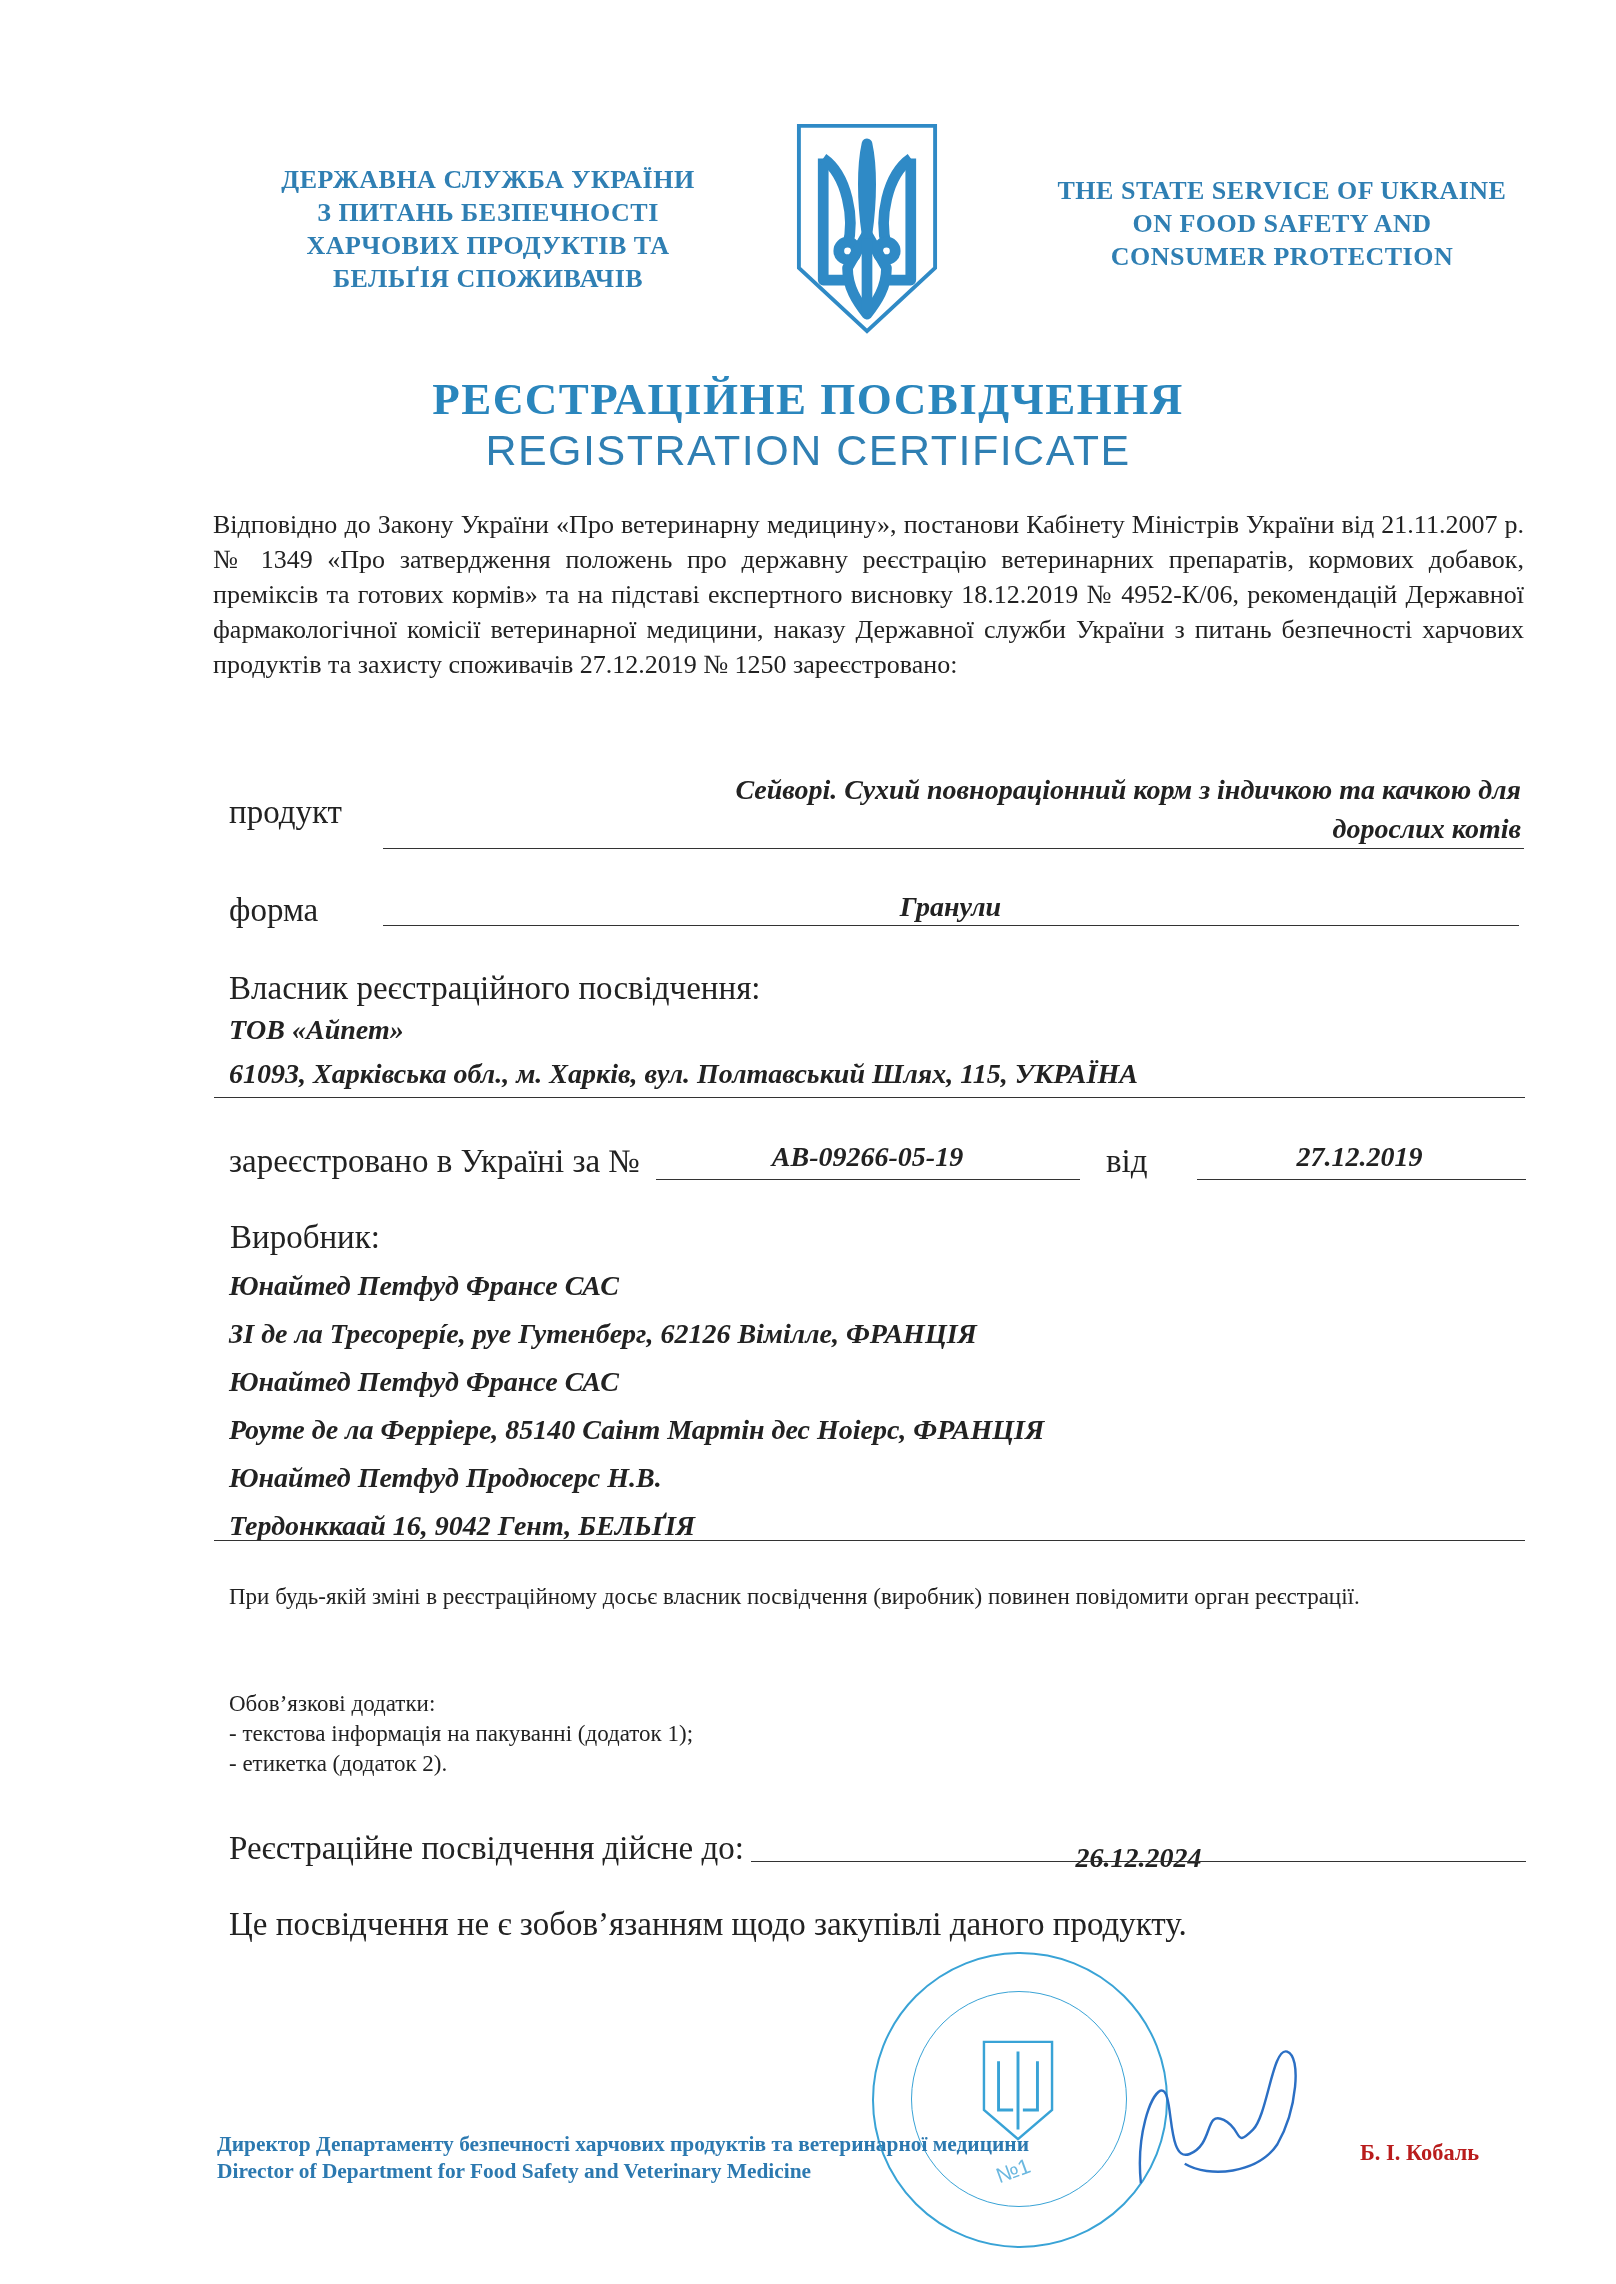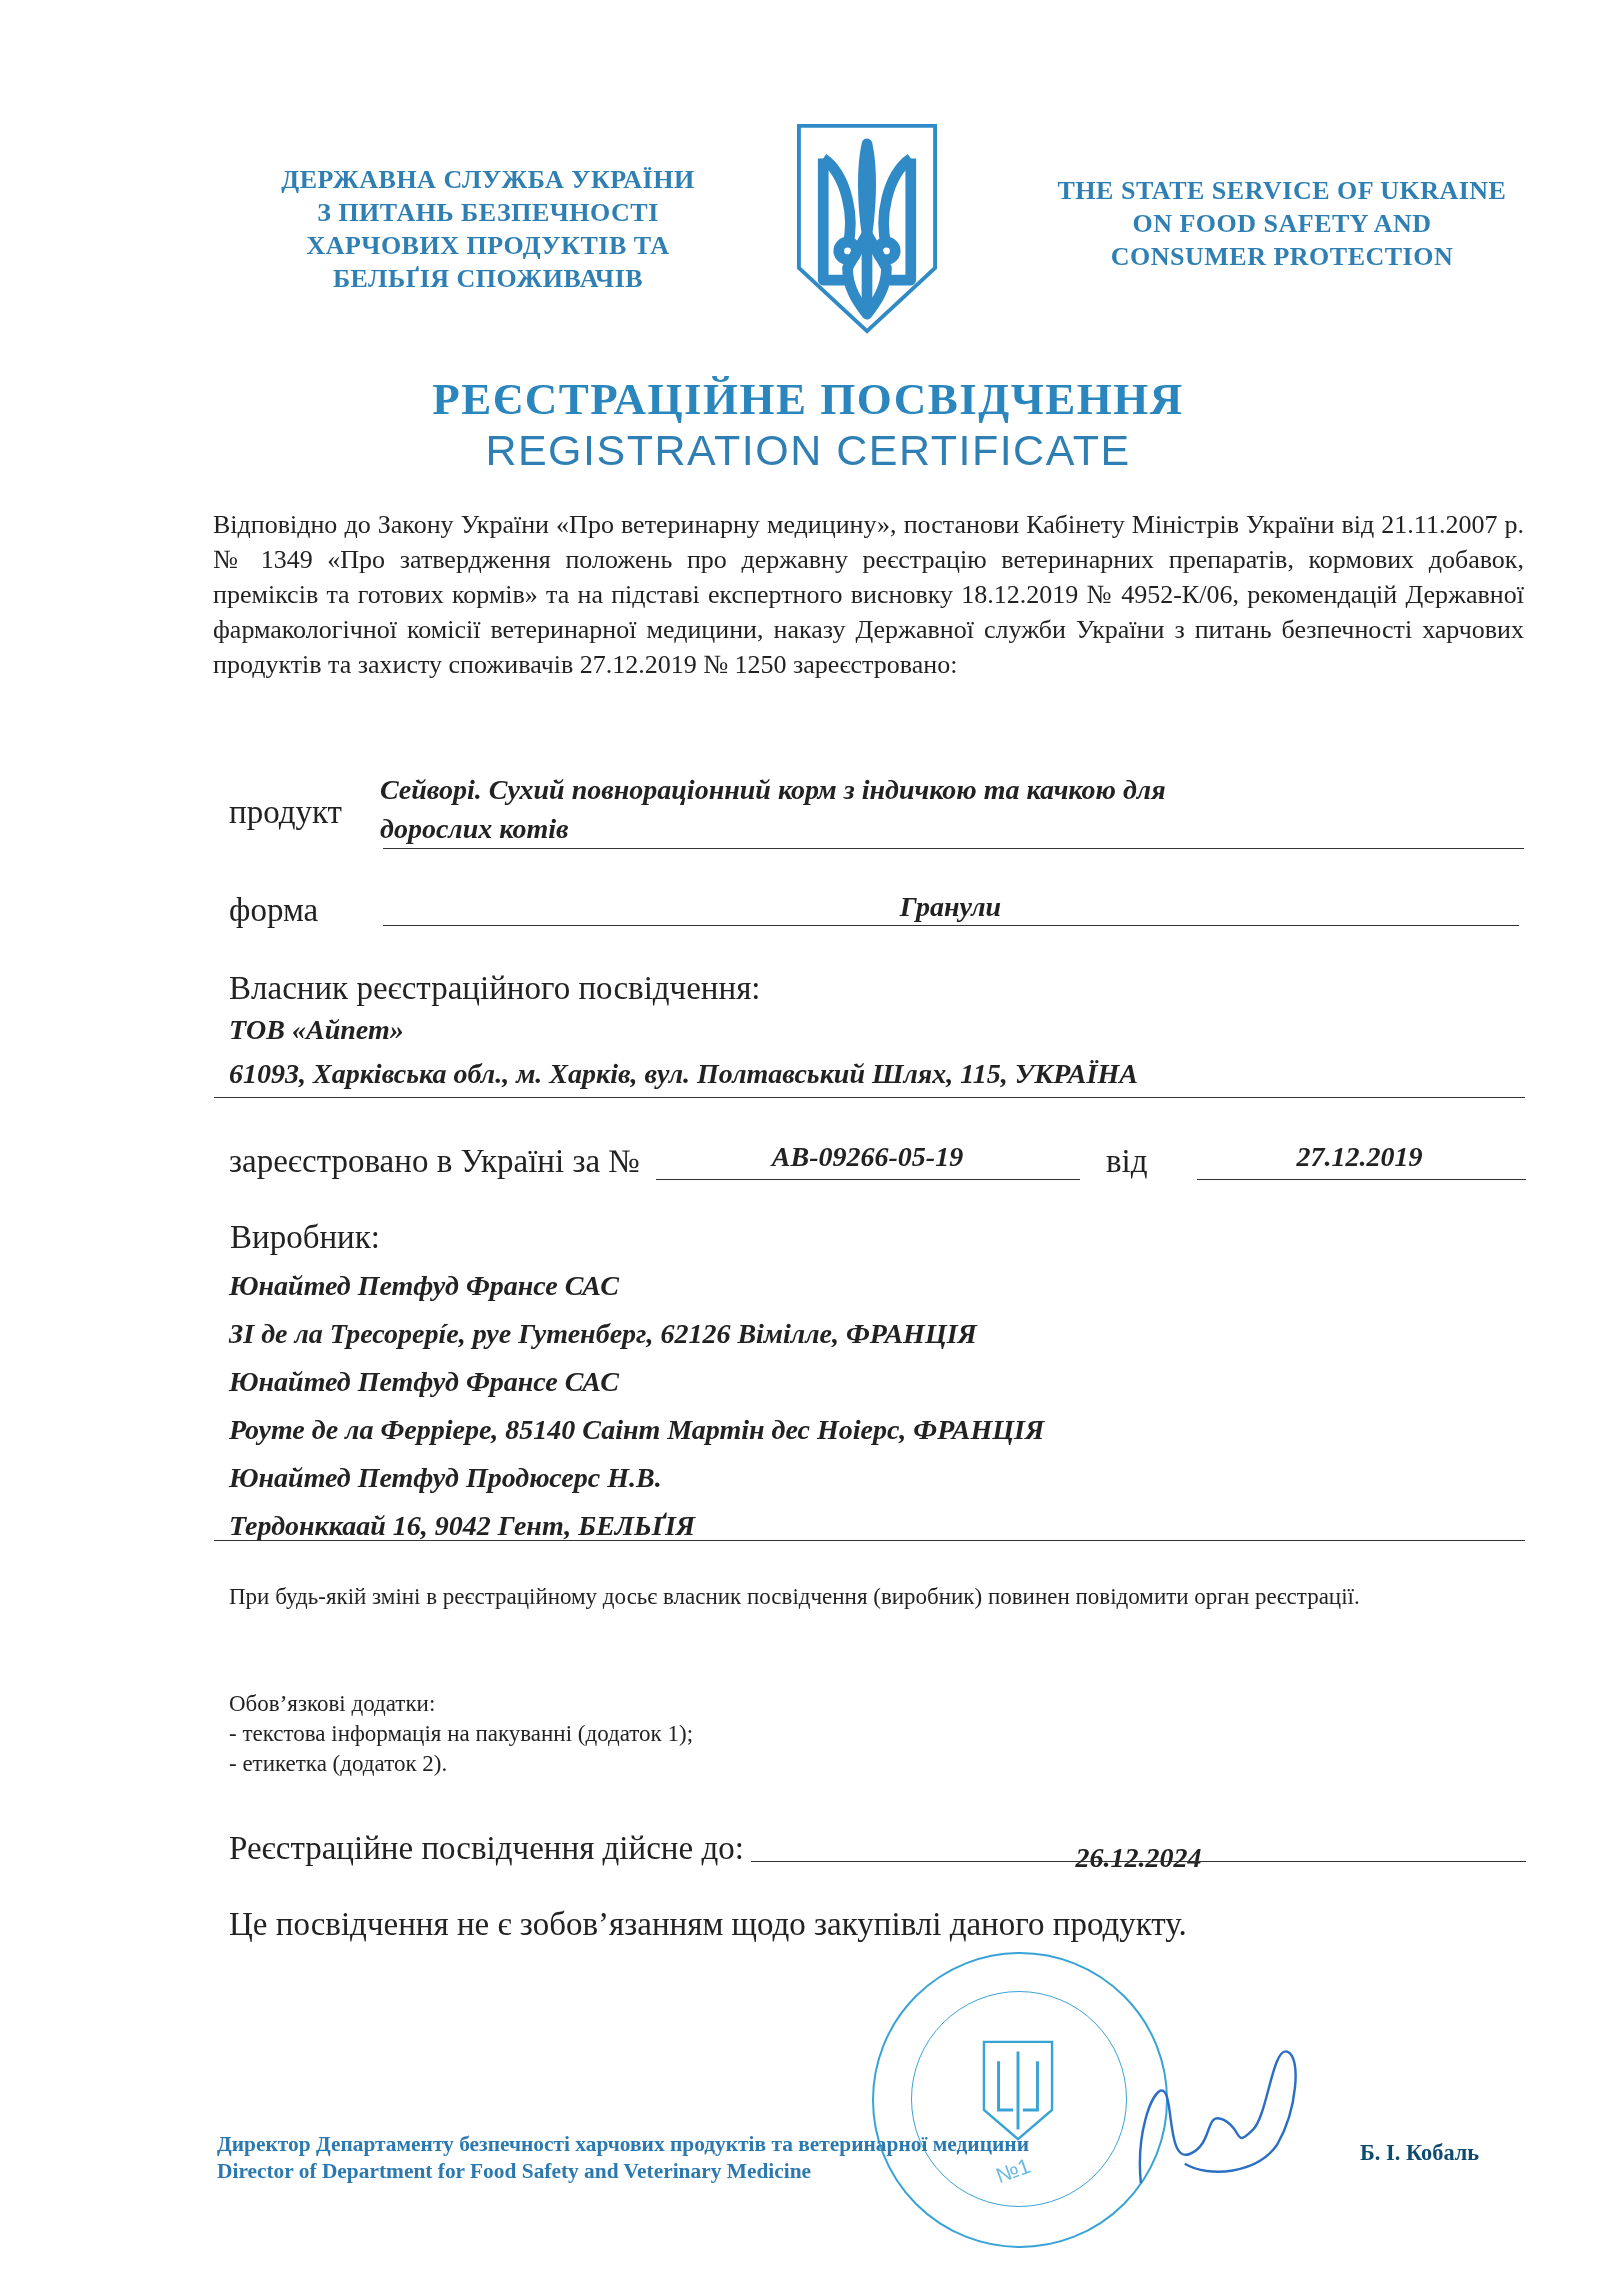--- a/index.html
+++ b/index.html
@@ -50,21 +50,21 @@
   <div>ON FOOD SAFETY AND</div>
   <div>CONSUMER PROTECTION</div>
 </div>
 
 <div class="abs title-uk" style="top:373px;">РЕЄСТРАЦІЙНЕ ПОСВІДЧЕННЯ</div>
 <div class="abs title-en" style="top:426px;">REGISTRATION CERTIFICATE</div>
 
 <div class="abs para" style="left:213px; top:507px; width:1311px;">Відповідно до Закону України «Про ветеринарну медицину», постанови Кабінету Міністрів України від 21.11.2007 р. № 1349 «Про затвердження положень про державну реєстрацію ветеринарних препаратів, кормових добавок, преміксів та готових кормів» та на підставі експертного висновку 18.12.2019 № 4952-К/06, рекомендацій Державної фармакологічної комісії ветеринарної медицини, наказу Державної служби України з питань безпечності харчових продуктів та захисту споживачів 27.12.2019 № 1250 зареєстровано:</div>
 
 <div class="abs lbl" style="left:229px; top:794px;">продукт</div>
-<div class="abs val" style="left:380px; top:770px; width:1141px; text-align:left; line-height:39px;">
+<div class="abs val" style="left:380px; top:770px; width:1141px; text-align:right; line-height:39px;">
   <div>Сейворі. Сухий повнораціонний корм з індичкою та качкою для</div>
   <div>дорослих котів</div>
 </div>
 <div class="abs uline" style="left:383px; top:848px; width:1141px;"></div>
 
 <div class="abs lbl" style="left:229px; top:892px;text-align:center;">форма</div>
 <div class="abs val" style="left:380px; top:891px; width:1141px; text-align:center;">Гранули</div>
 <div class="abs uline" style="left:383px; top:925px; width:1136px;"></div>
 
 <div class="abs lbl" style="left:229px; top:970px;">Власник реєстраційного посвідчення:</div>
@@ -112,14 +112,14 @@
   </svg>
   <div class="abs" style="left:122px; top:205px; color:#6bb8e0; font-size:21.4px; font-family:'Liberation Sans',sans-serif; transform:rotate(-20deg);">№1</div>
 </div>
 
 <svg class="abs" style="left:1131px; top:2037px;" width="205" height="156" viewBox="0 0 420 320">
   <path d="M20 300 C10 200 40 120 60 110 C90 100 70 260 120 240 C170 220 150 150 190 170 C230 190 210 230 250 190 C280 160 290 20 320 30 C350 40 340 150 300 220 C260 280 160 290 110 260" fill="none" stroke="#2b6fc4" stroke-width="5"></path>
 </svg>
 
 <div class="abs footer" style="left:217px; top:2131px;">Директор Департаменту безпечності харчових продуктів та ветеринарної медицини</div>
 <div class="abs footer" style="left:217px; top:2158px;">Director of Department for Food Safety and Veterinary Medicine</div>
-<div class="abs footer" style="left:1360px; top:2140px; font-size:22.4px; color:#0c4a6e;">Б. І. Кобаль</div>
+<div class="abs footer" style="left:1360px; top:2140px; font-size:22.4px; color:#b91c1c;">Б. І. Кобаль</div>
 
 
 </body></html>

